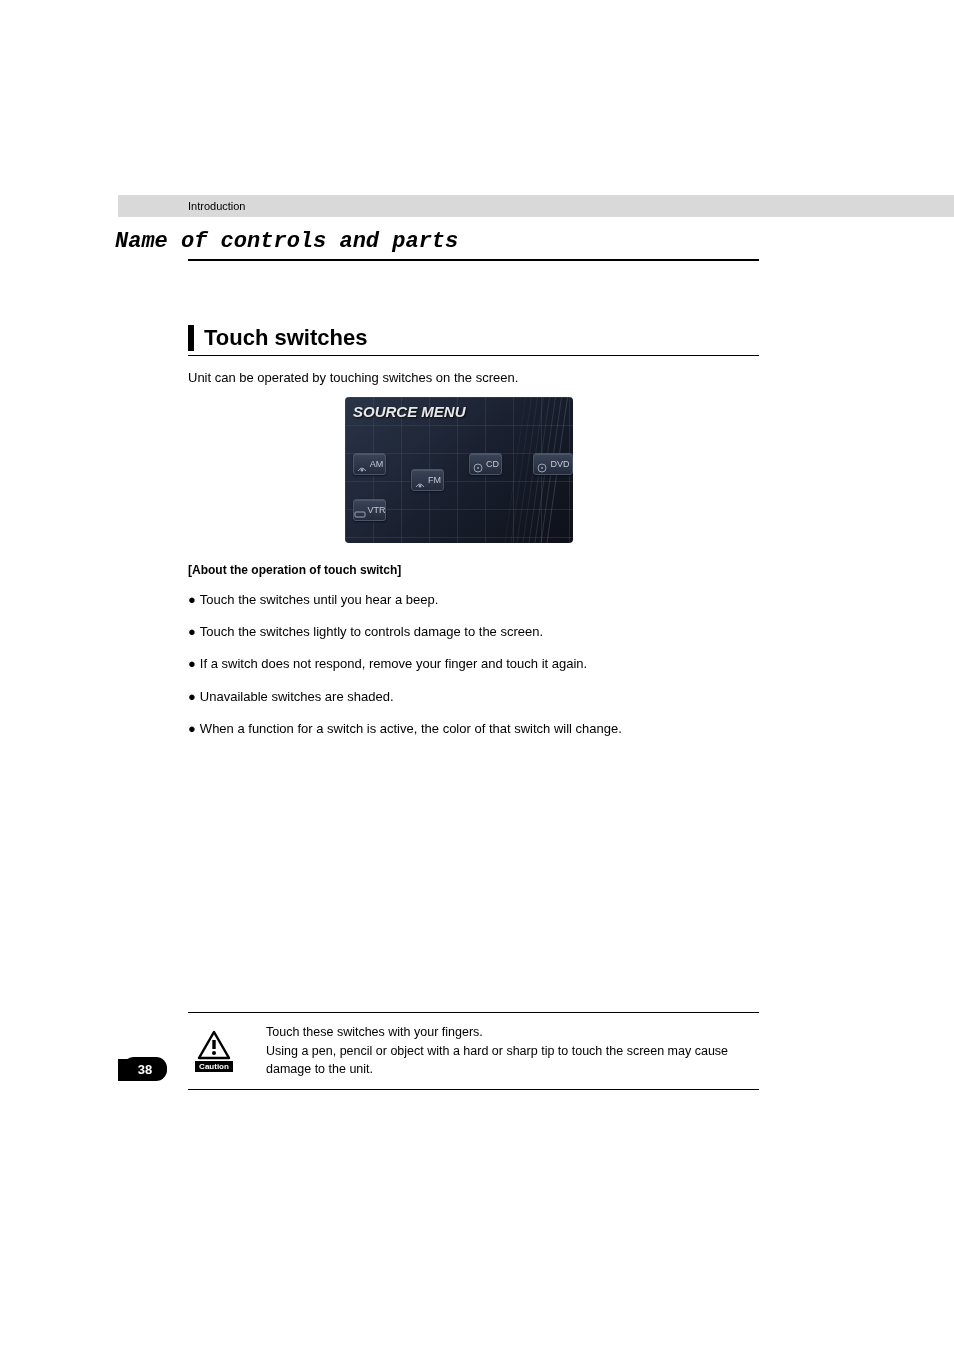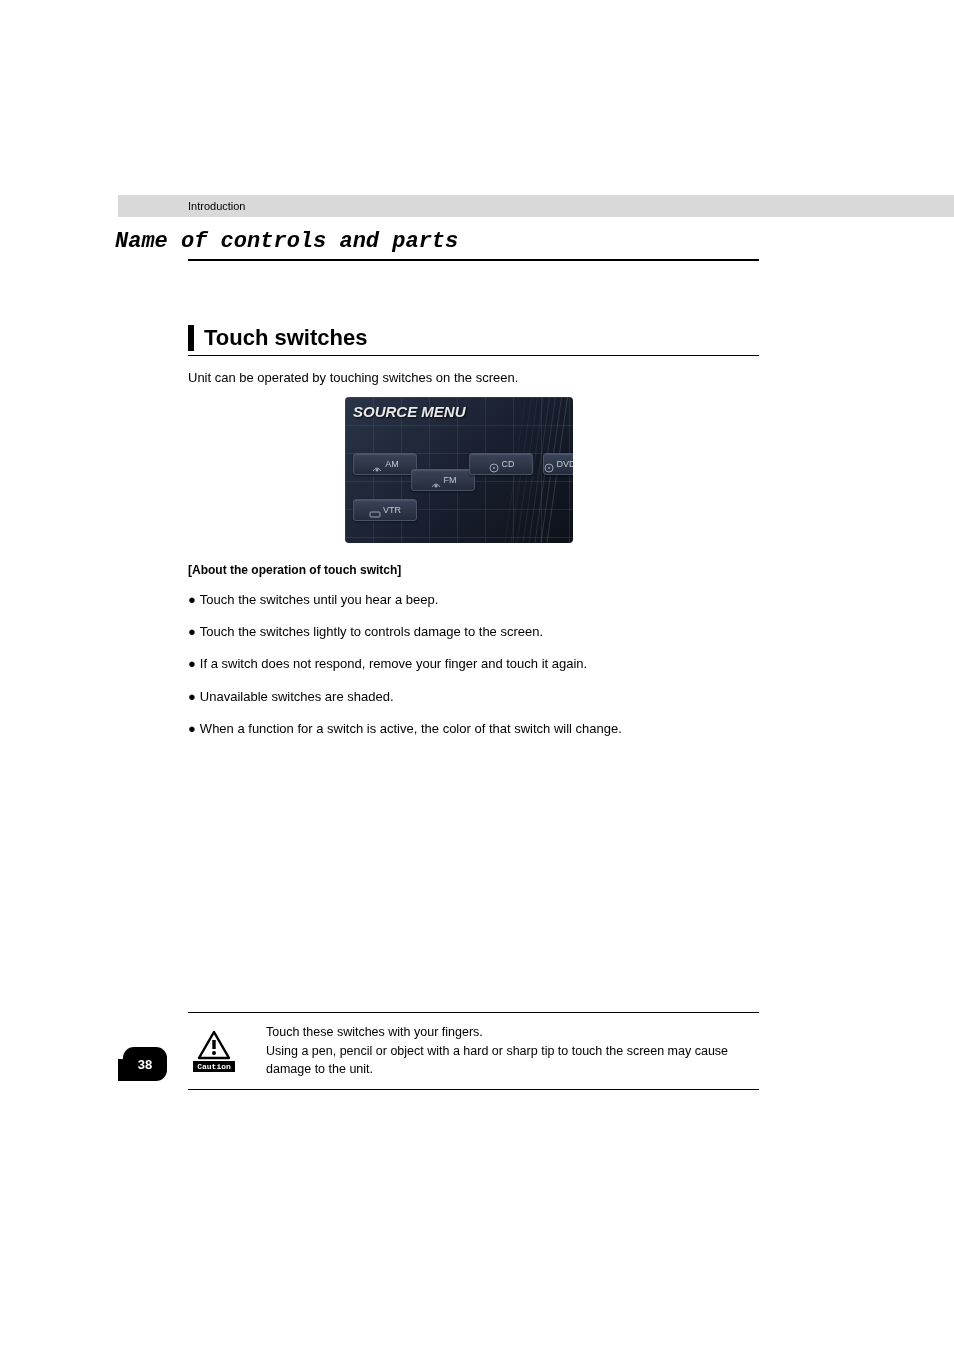--- a/index.html
+++ b/index.html
@@ -124,21 +124,21 @@
         -18px 0 0 rgba(100,110,130,0.25),
         -24px 0 0 rgba(100,110,130,0.2),
         -30px 0 0 rgba(100,110,130,0.18),
         -36px 0 0 rgba(100,110,130,0.15),
         -42px 0 0 rgba(100,110,130,0.12);
       transform: skewX(-8deg);
       transform-origin: top;
     }
     .source-btn {
       position: absolute;
-      width: 64px;
+      width: 33px;
       height: 22px;
       background: linear-gradient(180deg, #3a4458 0%, #252b3a 100%);
       border: 1px solid #4a5468;
       border-radius: 3px;
       display: flex;
       align-items: center;
       justify-content: center;
       box-shadow: inset 0 1px 0 rgba(255,255,255,0.1), 0 1px 2px rgba(0,0,0,0.5);
     }
     .source-btn-inner {
@@ -151,21 +151,21 @@
       height: 10px;
       display: inline-block;
     }
     .source-label {
       font-size: 9px;
       color: #c0c8d8;
     }
     .btn-am { top: 56px; left: 8px; }
     .btn-fm { top: 72px; left: 66px; justify-content: center; }
     .btn-cd { top: 56px; left: 124px; }
-    .btn-dvd { top: 56px; left: 198px; width: 32px; }
+    .btn-dvd { top: 56px; left: 188px; width: 40px; }
     .btn-vtr { top: 102px; left: 8px; }
     .subheading {
       font-size: 12px;
       font-weight: bold;
       color: #000;
       margin-left: 188px;
       margin-top: 20px;
     }
     .bullet-list {
       margin-left: 188px;
@@ -210,33 +210,32 @@
       width: 34px;
       height: 30px;
     }
     .caution-label {
       font-size: 8px;
       color: #fff;
       background: #000;
       padding: 1px 4px;
       margin-top: 1px;
       font-weight: bold;
-      font-family: Liberation Mono, monospace;
     }
     .caution-text {
       font-size: 12.5px;
       color: #000;
       line-height: 1.5;
     }
     .page-number {
       position: absolute;
       bottom: 270px;
       left: 123px;
       width: 44px;
-      height: 34px;
+      height: 24px;
       background: #000;
       color: #fff;
       font-size: 13px;
       font-weight: bold;
       display: flex;
       align-items: center;
       justify-content: center;
       border-radius: 11px 11px 11px 11px;
     }
     .page-number-corner {

